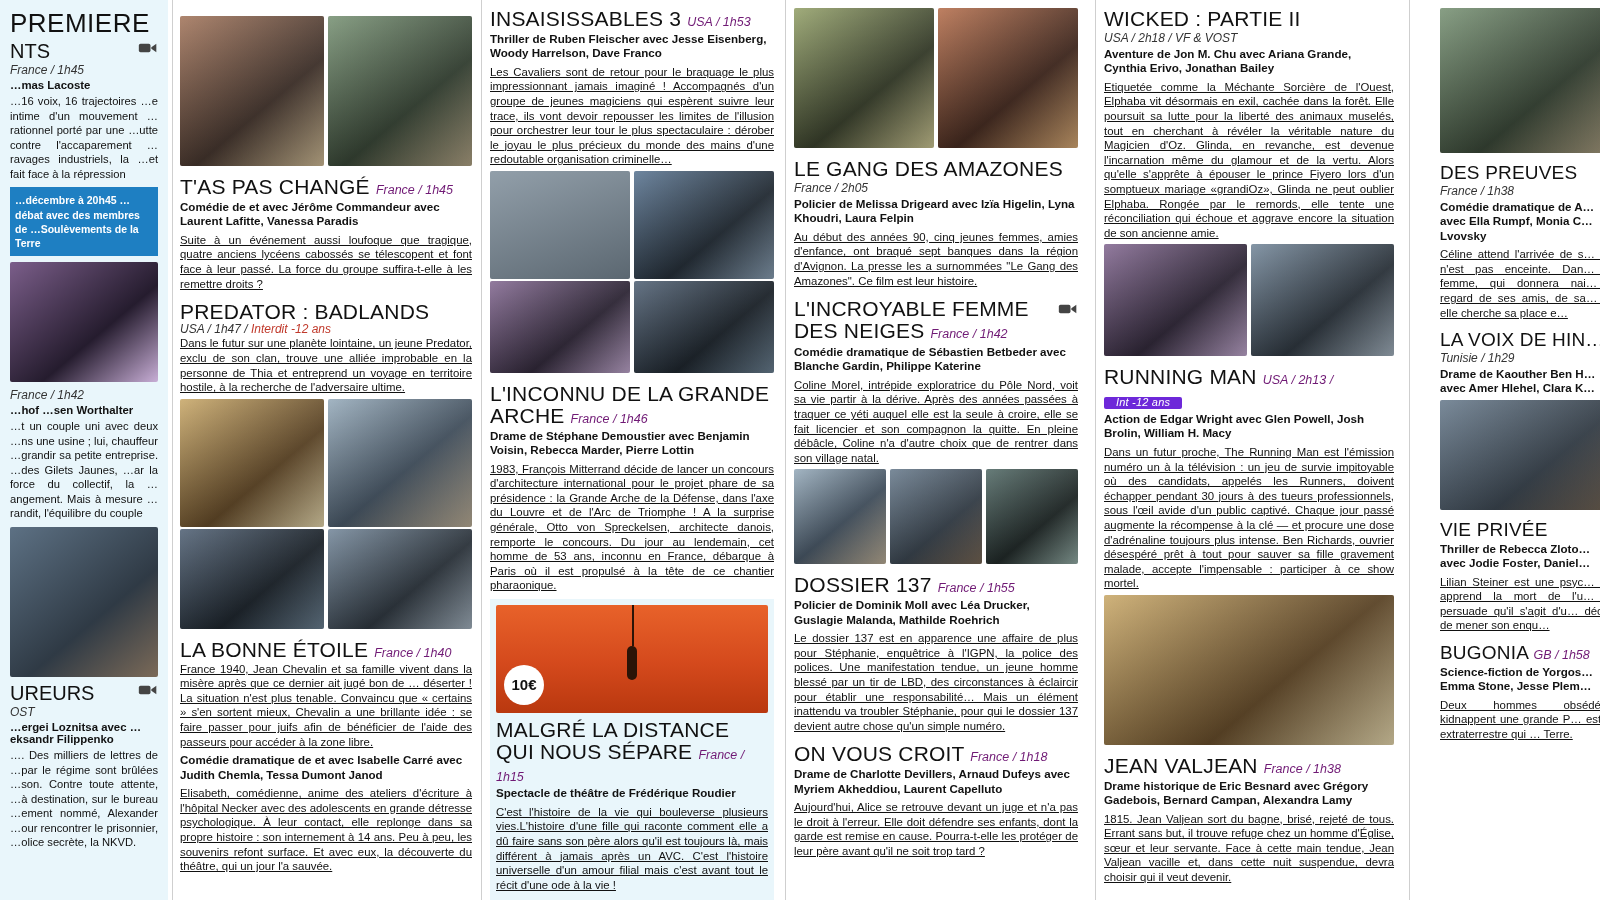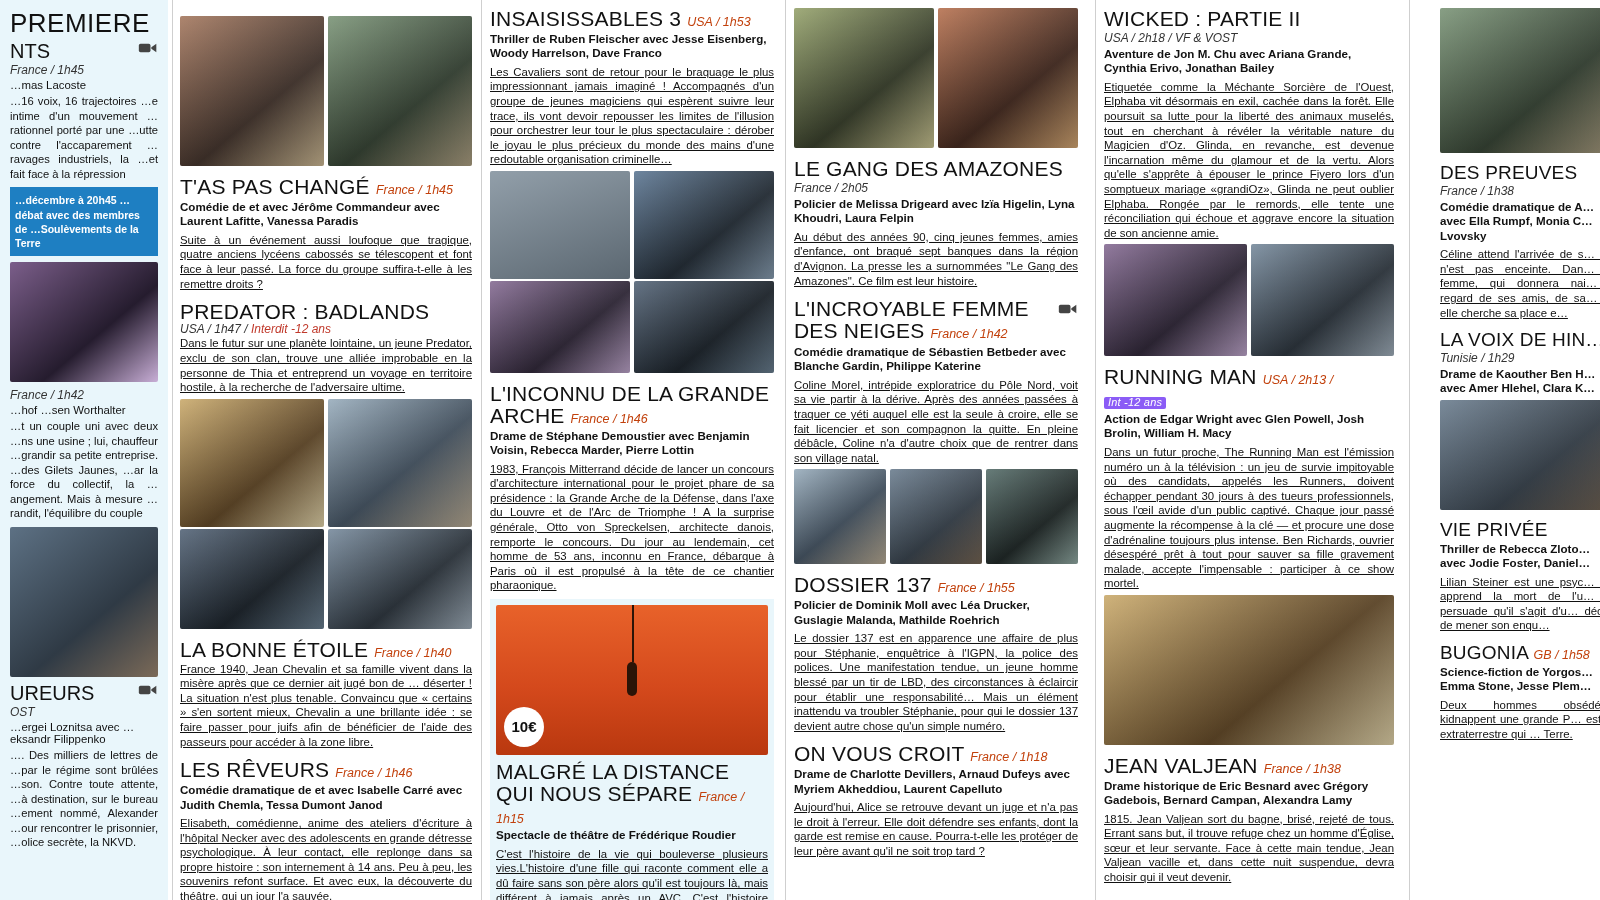--- a/index.html
+++ b/index.html
@@ -19,27 +19,27 @@
   .col-5{left:1436px;width:186px;padding:6px 4px;}
 
   .divider{position:absolute;top:0;width:1px;height:900px;background:#cfcfcf;}
 
   
   .film-title{
     font-size:21px;letter-spacing:.2px;color:#111;line-height:1.04;
     margin:10px 0 1px 0;font-weight:400;
   }
   .film-title.small{font-size:19px;}
-  .film-title .meta{font-size:12.5px;font-style:italic;color:#c2410c;letter-spacing:0;}
+  .film-title .meta{font-size:12.5px;font-style:italic;color:#701a75;letter-spacing:0;}
   .film-title .meta2{font-size:12px;font-style:italic;color:#333;display:block;letter-spacing:0;}
   .credits{font-size:11.6px;font-weight:bold;line-height:1.25;margin:2px 0 4px 0;color:#111;}
   .synopsis{font-size:11.4px;line-height:1.28;text-align:justify;margin:0 0 4px 0;color:#111;text-decoration:underline;}
   .interdit{color:#c0392b;font-style:italic;font-size:12px;}
-  .redbox{display:inline-block;background:#8b5cf6;color:#fff;font-size:11px;font-style:italic;
-    padding:0 4px;border-radius:2px;}
+  .redbox{display:inline-block;background:#6d28d9;color:#fff;font-size:11px;font-style:italic;
+    padding:0 12px;border-radius:2px;}
 
   
   .photos{display:flex;gap:4px;margin:2px 0 2px 0;}
   .ph{flex:1;height:120px;border-radius:2px;background:#7a8a97;position:relative;overflow:hidden;}
   .ph.tall{height:150px;}
   .ph.wide{height:128px;}
   .ph.short{height:100px;}
   .ph::after{content:"";position:absolute;inset:0;
     background:linear-gradient(160deg,rgba(255,255,255,.18),rgba(0,0,0,.25));}
   .g1{background:linear-gradient(140deg,#5d7184,#2f3a45 60%,#7b6a58);}
@@ -50,35 +50,35 @@
   .g6{background:linear-gradient(140deg,#b0643f,#3b1f14 60%,#e0b07a);}
   .g7{background:linear-gradient(140deg,#44566b,#101820 60%,#6f8597);}
   .g8{background:linear-gradient(140deg,#8c9a5e,#2e3520 60%,#d5cf9a);}
   .g9{background:linear-gradient(140deg,#c5a25e,#5a3f1c 60%,#efe0b4);}
   .g10{background:linear-gradient(140deg,#6a7f93,#222b34 60%,#aab9c6);}
   .g11{background:linear-gradient(140deg,#7b5e8a,#251c2e 60%,#c8aed6);}
   .g12{background:linear-gradient(140deg,#46605c,#141d1c 60%,#9bb5ae);}
 
   
   .teaser{background:#e9f6fb;padding:6px;margin-top:6px;}
-  .poster{height:150px;border-radius:2px;
+  .poster{height:108px;border-radius:2px;
     background:linear-gradient(180deg,#e8622a,#d4491c 55%,#b9380f);
     position:relative;overflow:hidden;}
   .poster .silh{position:absolute;left:50%;top:38%;width:10px;height:34px;
     transform:translateX(-50%);background:#2b1407;border-radius:5px;}
   .poster .rope{position:absolute;left:50%;top:0;width:2px;height:38%;background:#2b1407;}
   .price{position:absolute;left:8px;bottom:8px;width:40px;height:40px;border-radius:50%;
     background:#fff;color:#111;font-size:15px;font-weight:bold;display:flex;
     align-items:center;justify-content:center;}
 
   
   .masthead{font-size:26px;letter-spacing:.5px;color:#111;margin:0 0 2px 0;}
   .left-title{font-size:20px;line-height:1.05;margin:0 0 1px 0;}
   .left-meta{font-size:12px;font-style:italic;color:#333;}
-  .left-cred{font-size:11.4px;font-weight:normal;margin:2px 0 3px 0;}
+  .left-cred{font-size:11.4px;font-weight:bold;margin:2px 0 3px 0;}
   .left-syn{font-size:11.2px;line-height:1.3;text-align:justify;}
   .dbox{background:#1e7fc2;color:#fff;font-size:10.5px;line-height:1.35;padding:6px 5px;
     margin:6px 0;font-weight:bold;}
   .leftimg{height:120px;border-radius:2px;margin:6px 0;}
 
   
   .camera{
     display:inline-block;width:20px;height:14px;vertical-align:middle;margin-left:4px;position:relative;
   }
   .camera svg{display:block;}
@@ -161,24 +161,20 @@
       <div class="ph short g7"></div>
       <div class="ph short g10"></div>
     </div>
 
     <div class="film-title">
       <span>LA BONNE ÉTOILE</span>
       <span class="meta">France / 1h40</span>
     </div>
     <div class="synopsis">France 1940, Jean Chevalin et sa famille vivent dans la misère après que ce dernier ait jugé bon de … déserter ! La situation n'est plus tenable. Convaincu que « certains » s'en sortent mieux, Chevalin a une brillante idée : se faire passer pour juifs afin de bénéficier de l'aide des passeurs pour accéder à la zone libre.</div>
 
-    <div class="film-title">
-      <span>LES RÊVEURS</span>
-      <span class="meta">France / 1h46</span>
-    </div>
     <div class="credits">Comédie dramatique de et avec Isabelle Carré avec Judith Chemla, Tessa Dumont Janod</div>
     <div class="synopsis">Elisabeth, comédienne, anime des ateliers d'écriture à l'hôpital Necker avec des adolescents en grande détresse psychologique. À leur contact, elle replonge dans sa propre histoire : son internement à 14 ans. Peu à peu, les souvenirs refont surface. Et avec eux, la découverte du théâtre, qui un jour l'a sauvée.</div>
   </div>
 
   <div class="divider" style="left:481px;"></div>
 
   <div class="col col-2">
     <div class="film-title" style="margin-top:2px;">
       <span>INSAISISSABLES 3</span>
       <span class="meta">USA / 1h53</span>

